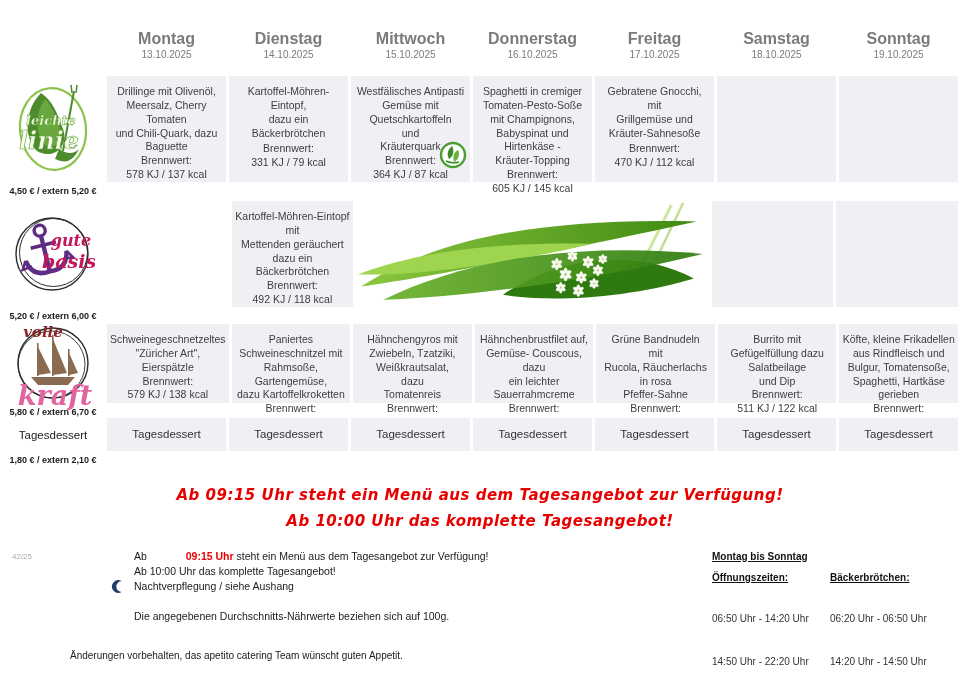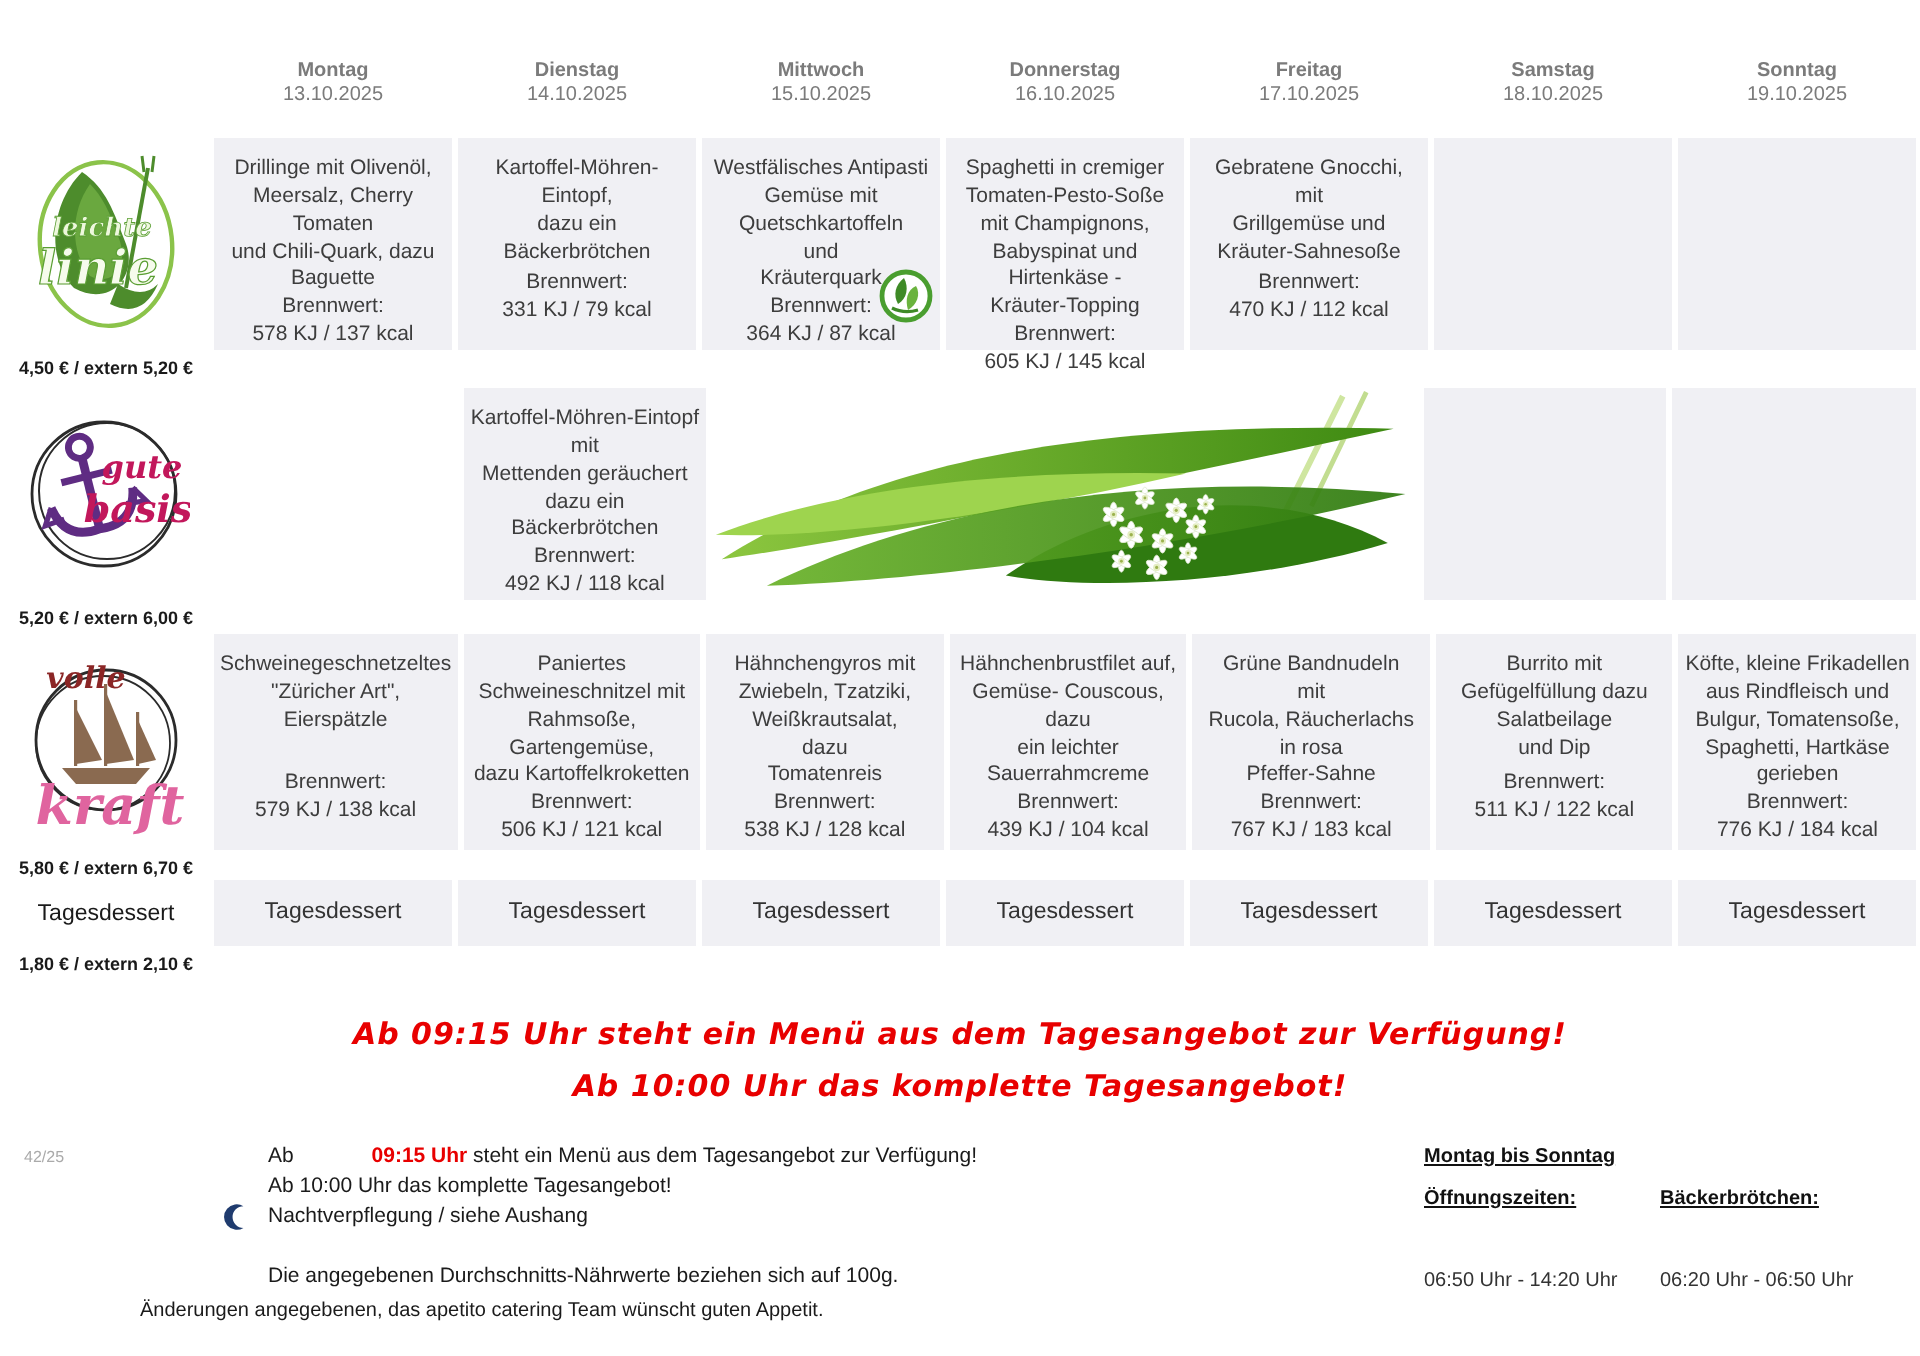--- a/index.html
+++ b/index.html
@@ -15,26 +15,26 @@
   .cell { flex:1; background:#f0f0f4; position:relative; display:flex;
     flex-direction:column; padding:9px 3px 10px; text-align:center; }
   .cell.white { background:transparent; }
   .cell .dish { font-size:10.5px; line-height:1.32; color:#3d3d3d; white-space:pre-line; }
   .cell .energy { margin-top:auto; font-size:10.5px; line-height:1.32; color:#3d3d3d;
     white-space:pre-line; padding-bottom:2px; }
 
   
   .header-band { margin-bottom:16px; }
   .day-head { flex:1; text-align:center; background:transparent; }
-  .day-name { font-size:10px; font-weight:bold; color:#7b7b7b; }
+  .day-name { font-size:16px; font-weight:bold; color:#7b7b7b; }
   .day-date { font-size:10px; color:#7b7b7b; margin-top:1px; }
 
   .band-1 { height:106px; margin-bottom:19px; }
   .band-2 { height:106px; margin-bottom:17px; }
-  .band-3 { height:108px; margin-bottom:15px; }
+  .band-3 { height:79px; margin-bottom:15px; }
   .band-4 { height:33px;  margin-bottom:32px; }
   .band-4 .cell { justify-content:center; padding:0 3px; }
   .band-4 .cell .dish { font-size:11.5px; color:#333; }
   .dessert-label { font-size:11.5px; color:#1a1a1a; }
 
   .img-span { flex:3.05; background:#fff; position:relative; overflow:hidden; }
   .img-span svg { width:100%; height:100%; display:block; }
 
   .vegan-icon { position:absolute; right:2px; bottom:12px; width:30px; height:30px; }
 
@@ -385,15 +385,15 @@
         <div class="hours-col">
           <div class="hours-head">Bäckerbrötchen:</div>
           <div class="t">06:20 Uhr - 06:50 Uhr</div>
           <div class="t">14:20 Uhr - 14:50 Uhr</div>
           <div class="t">22:20 Uhr - 22:50 Uhr</div>
         </div>
       </div>
     </div>
   </div>
 
-  <div class="bottom-note">Änderungen angegebenen, das apetito catering Team wünscht guten Appetit.</div>
+  <div class="bottom-note">Änderungen vorbehalten, das apetito catering Team wünscht guten Appetit.</div>
 
 </div>
 
 </body></html>

